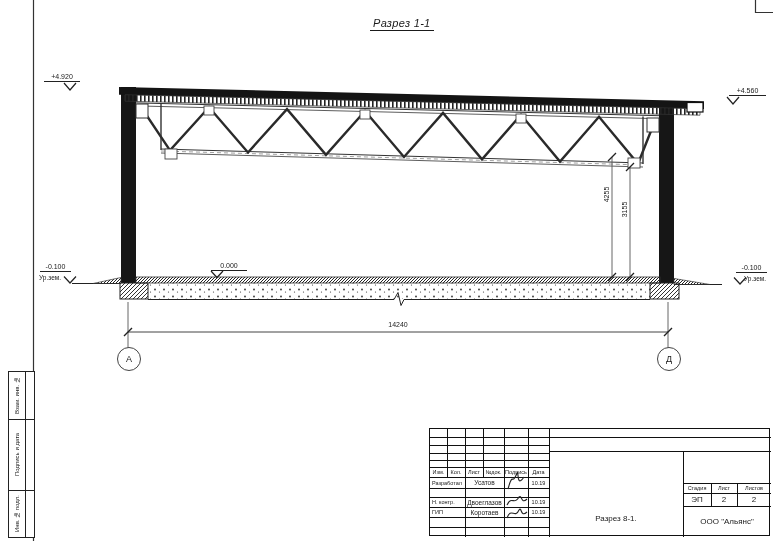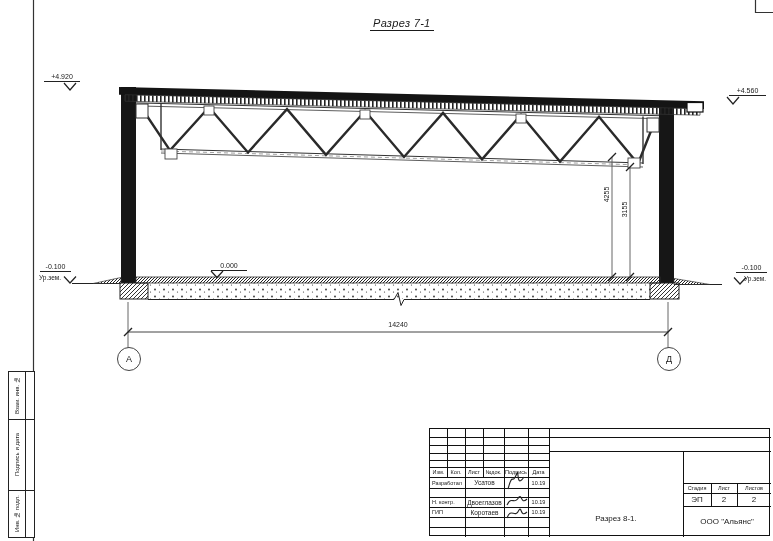--- a/index.html
+++ b/index.html
@@ -118,21 +118,21 @@
     </g>
 
     <g>
       <line x1="128" y1="302" x2="128" y2="348" stroke="#555" stroke-width="0.9"></line>
       <line x1="668" y1="302" x2="668" y2="348" stroke="#555" stroke-width="0.9"></line>
       <line x1="128" y1="332" x2="668" y2="332" stroke="#444" stroke-width="1"></line>
       <path d="M124,336 L132,328 M664,336 L672,328" stroke="#222" stroke-width="1.4" fill="none"></path>
     </g>
   </svg>
 
-  <div class="abs drawing-title" style="left:370px;top:17px;">Разрез 7-1</div>
+  <div class="abs drawing-title" style="left:370px;top:17px;">Разрез 1-1</div>
 
   <div class="abs elev" style="left:44px;top:72px;width:36px;">+4.920</div>
   <div class="abs elev" style="left:729px;top:86px;width:37px;">+4.560</div>
   <div class="abs elev" style="left:211px;top:261px;width:36px;">0.000</div>
 
   <div class="abs elev" style="left:40px;top:262px;width:31px;">-0.100</div>
   <div class="abs sublabel" style="left:39px;top:273px;">Ур.зем.</div>
 
   <div class="abs elev" style="left:736px;top:263px;width:31px;">-0.100</div>
   <div class="abs sublabel" style="left:744px;top:274px;">Ур.зем.</div>

